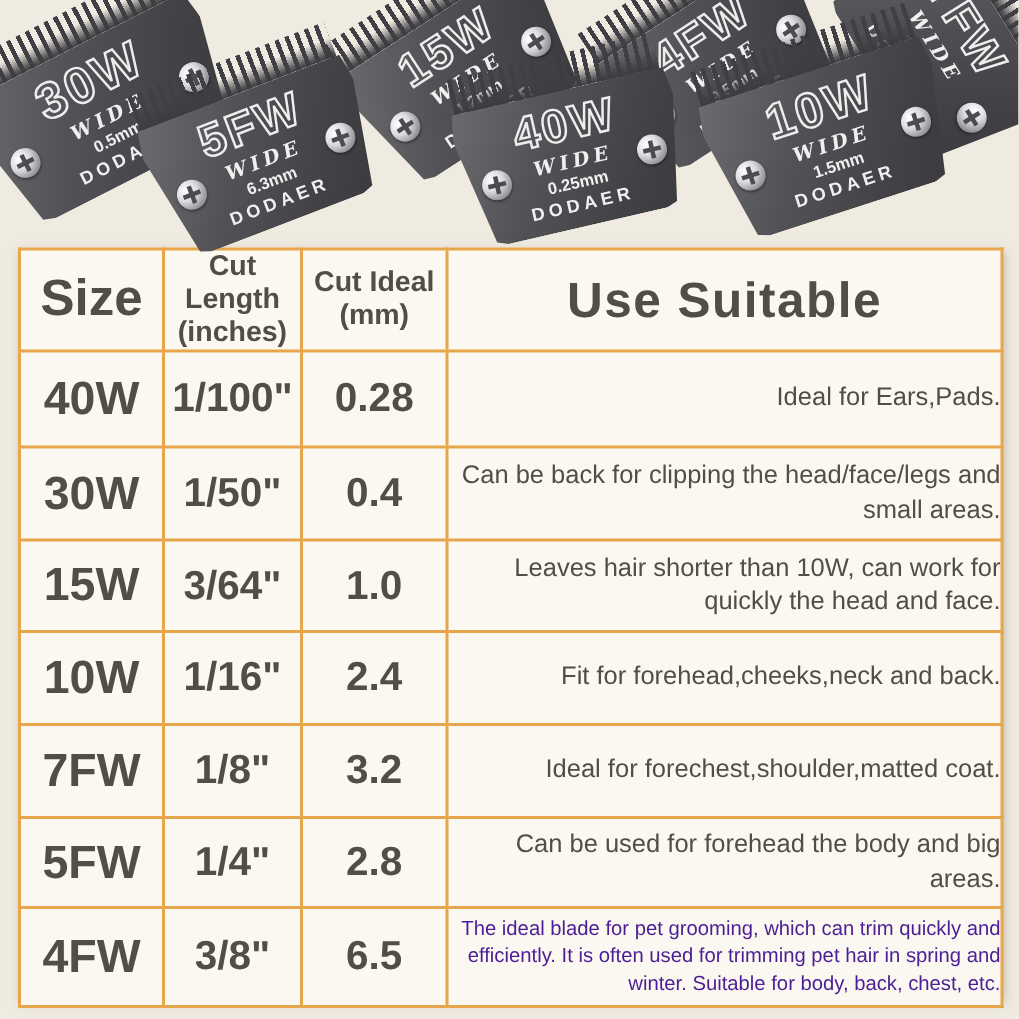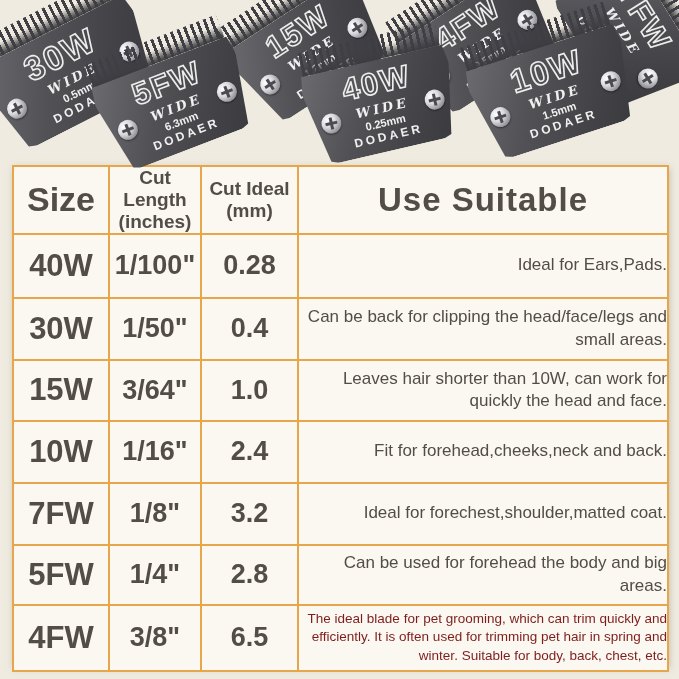--- a/index.html
+++ b/index.html
@@ -57,21 +57,21 @@
   col.c-size{width:96px;} col.c-in{width:92px;} col.c-mm{width:97px;} col.c-use{width:370px;}
   th.h-size{font-size:34px;font-weight:bold;text-align:center;}
   th.h-cut{font-size:19px;font-weight:bold;text-align:center;line-height:1.15;padding:0 6px;}
   th.h-use{font-size:33px;font-weight:bold;text-align:center;letter-spacing:1px;}
   td.c1{font-size:31px;font-weight:bold;text-align:center;}
   td.c2,td.c3{font-size:27px;font-weight:bold;text-align:center;}
   td.c4{font-size:17px;color:#6d6a62;text-align:right;padding:6px 14px 6px 16px;line-height:1.3;}
   tr.hrow{height:62px;}
   tr.r0{height:64px;} tr.r1{height:62px;} tr.r2{height:61px;} tr.r3{height:62px;}
   tr.r4{height:62px;} tr.r5{height:60px;} tr.r6{height:66px;}
-  tr.r6 td.c4{font-size:13.5px;color:#7f1d1d;line-height:1.35;}
+  tr.r6 td.c4{font-size:13.5px;color:#4c1d95;line-height:1.35;}
 </style>
 </head>
 <body>
 
 <div class="stage">
 
   <div class="blades">
 
     <div class="blade b0">
       <div class="teeth"></div>

